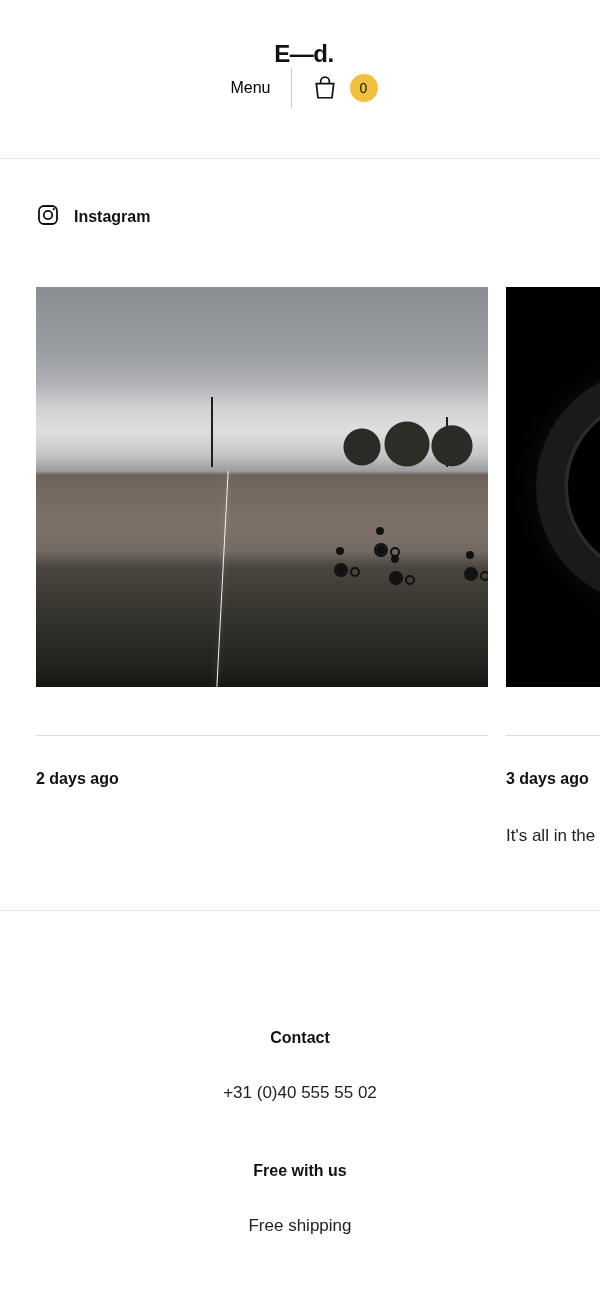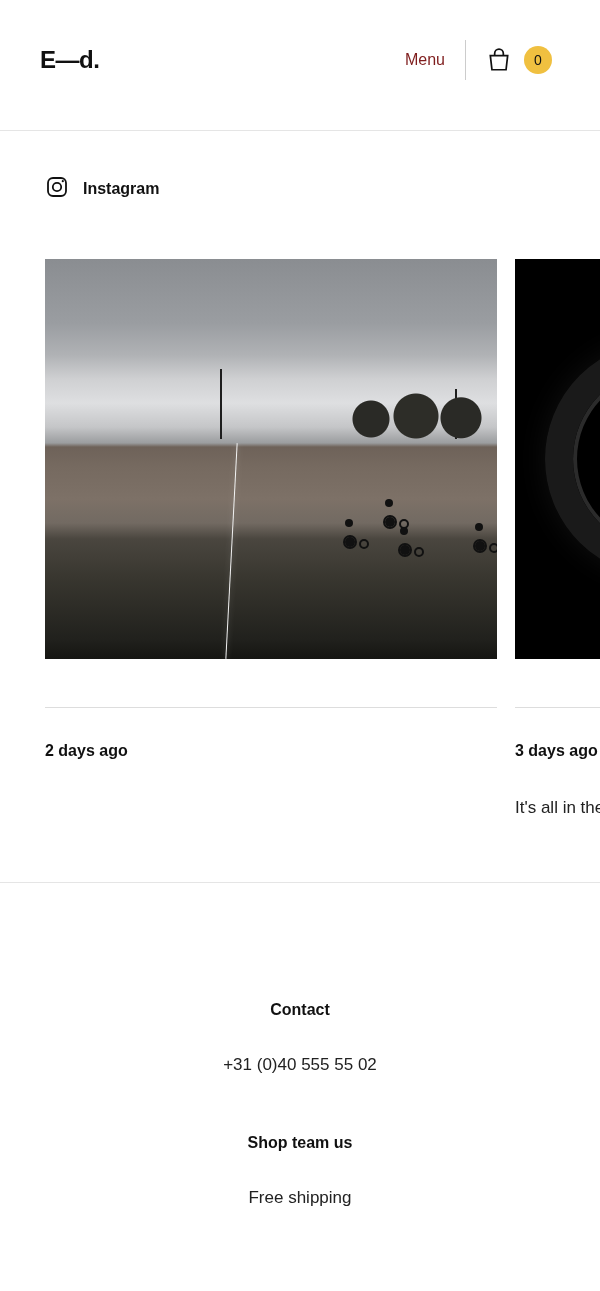--- a/index.html
+++ b/index.html
@@ -6,36 +6,37 @@
 body {
   font-family: -apple-system, BlinkMacSystemFont, "Segoe UI", Helvetica, Arial, sans-serif;
   width: 600px;
   background: #fff;
   color: #111;
 }
 .header {
   display: flex;
   align-items: center;
   justify-content: space-between;
-  padding: 40px 48px 50px 40px;
+  padding: 40px 32px 50px 40px;
   border-bottom: 1px solid #e5e5e5;
+  flex-direction: column;
 }
 .logo {
   font-size: 24px;
   font-weight: 700;
   letter-spacing: -0.5px;
 }
 .header-right {
   display: flex;
   align-items: center;
   gap: 20px;
 }
 .menu-link {
   font-size: 16px;
-  color: #7f1d1d;
+  color: #000000;
   cursor: pointer;
 }
 .divider {
   width: 1px;
   height: 40px;
   background: #ccc;
 }
 .cart {
   display: flex;
   align-items: center;
@@ -51,21 +52,21 @@
   border-radius: 50%;
   background: #f0c040;
   display: flex;
   align-items: center;
   justify-content: center;
   font-size: 14px;
   font-weight: 500;
   color: #111;
 }
 .content {
-  padding: 44px 0 60px 45px;
+  padding: 44px 0 60px 36px;
 }
 .ig-heading {
   display: flex;
   align-items: center;
   gap: 14px;
   padding-right: 40px;
   margin-bottom: 56px;
 }
 .ig-heading span {
   font-size: 16px;
@@ -237,17 +238,17 @@
     </article>
   </div>
 </section>
 
 <footer class="footer">
   <div class="footer-section">
     <h3 class="footer-heading">Contact</h3>
     <a class="footer-link">+31 (0)40 555 55 02</a>
   </div>
   <div class="footer-section">
-    <h3 class="footer-heading">Shop team us</h3>
+    <h3 class="footer-heading">Free with us</h3>
     <a class="footer-link">Free shipping</a>
 
   </div>
 </footer>
 
 </body></html>

